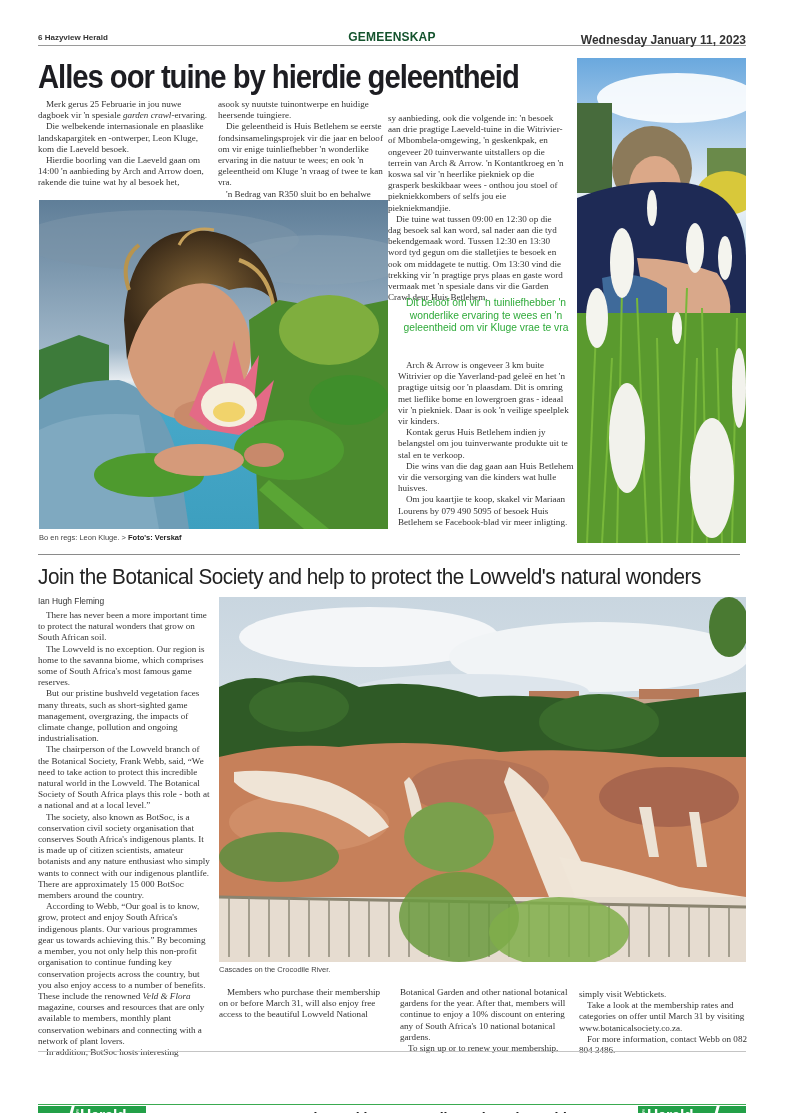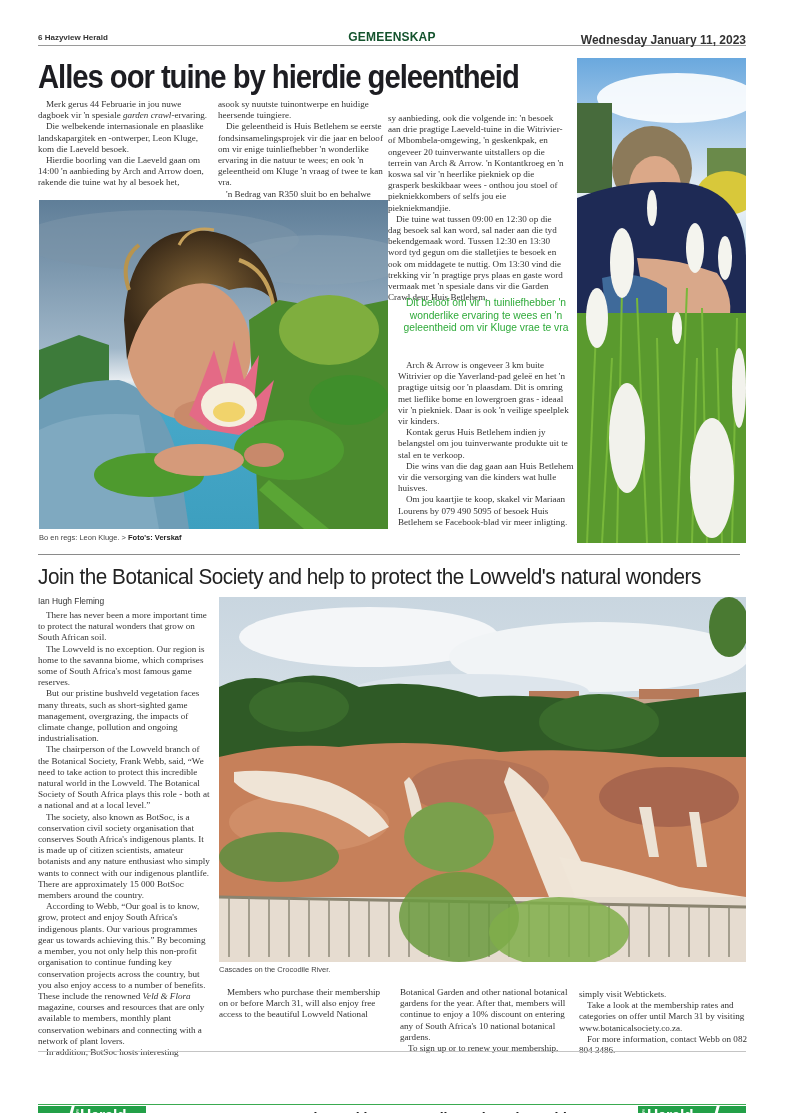--- a/index.html
+++ b/index.html
@@ -45,21 +45,21 @@
 
 <div class="masthead">
   <span class="left">6 Hazyview Herald</span>
   <span class="center">GEMEENSKAP</span>
   <span class="right">Wednesday January 11, 2023</span>
 </div>
 
 <h1 class="headline1">Alles oor tuine by hierdie geleentheid</h1>
 
 <div class="col" style="left:38px; top:99px; width:170px;">
-  <p><span>Merk gerus 44 Februarie in jou nuwe dagboek vir 'n spesiale </span><em>garden crawl</em><span>-ervaring.</span></p>
+  <p><span>Merk gerus 25 Februarie in jou nuwe dagboek vir 'n spesiale </span><em>garden crawl</em><span>-ervaring.</span></p>
   <p>Die welbekende internasionale en plaaslike landskapargitek en -ontwerper, Leon Kluge, kom die Laeveld besoek.</p>
   <p>Hierdie boorling van die Laeveld gaan om 14:00 'n aanbieding by Arch and Arrow doen, rakende die tuine wat hy al besoek het,</p>
 </div>
 <div class="col" style="left:218px; top:99px; width:172px;">
   <p class="noindent">asook sy nuutste tuinontwerpe en huidige heersende tuingiere.</p>
   <p>Die geleentheid is Huis Betlehem se eerste fondsinsamelingsprojek vir die jaar en beloof om vir enige tuinliefhebber 'n wonderlike ervaring in die natuur te wees; en ook 'n geleentheid om Kluge 'n vraag of twee te kan vra.</p>
   <p>'n Bedrag van R350 sluit bo en behalwe</p>
 </div>
 <div class="col" style="left:388px; top:99px; width:176px;margin-top:14px;">
   <p class="noindent">sy aanbieding, ook die volgende in: 'n besoek aan drie pragtige Laeveld-tuine in die Witrivier- of Mbombela-omgewing, 'n geskenkpak, en ongeveer 20 tuinverwante uitstallers op die terrein van Arch &amp; Arrow. 'n Kontantkroeg en 'n koswa sal vir 'n heerlike piekniek op die grasperk beskikbaar wees - onthou jou stoel of piekniekkombers of selfs jou eie piekniekmandjie.</p>

